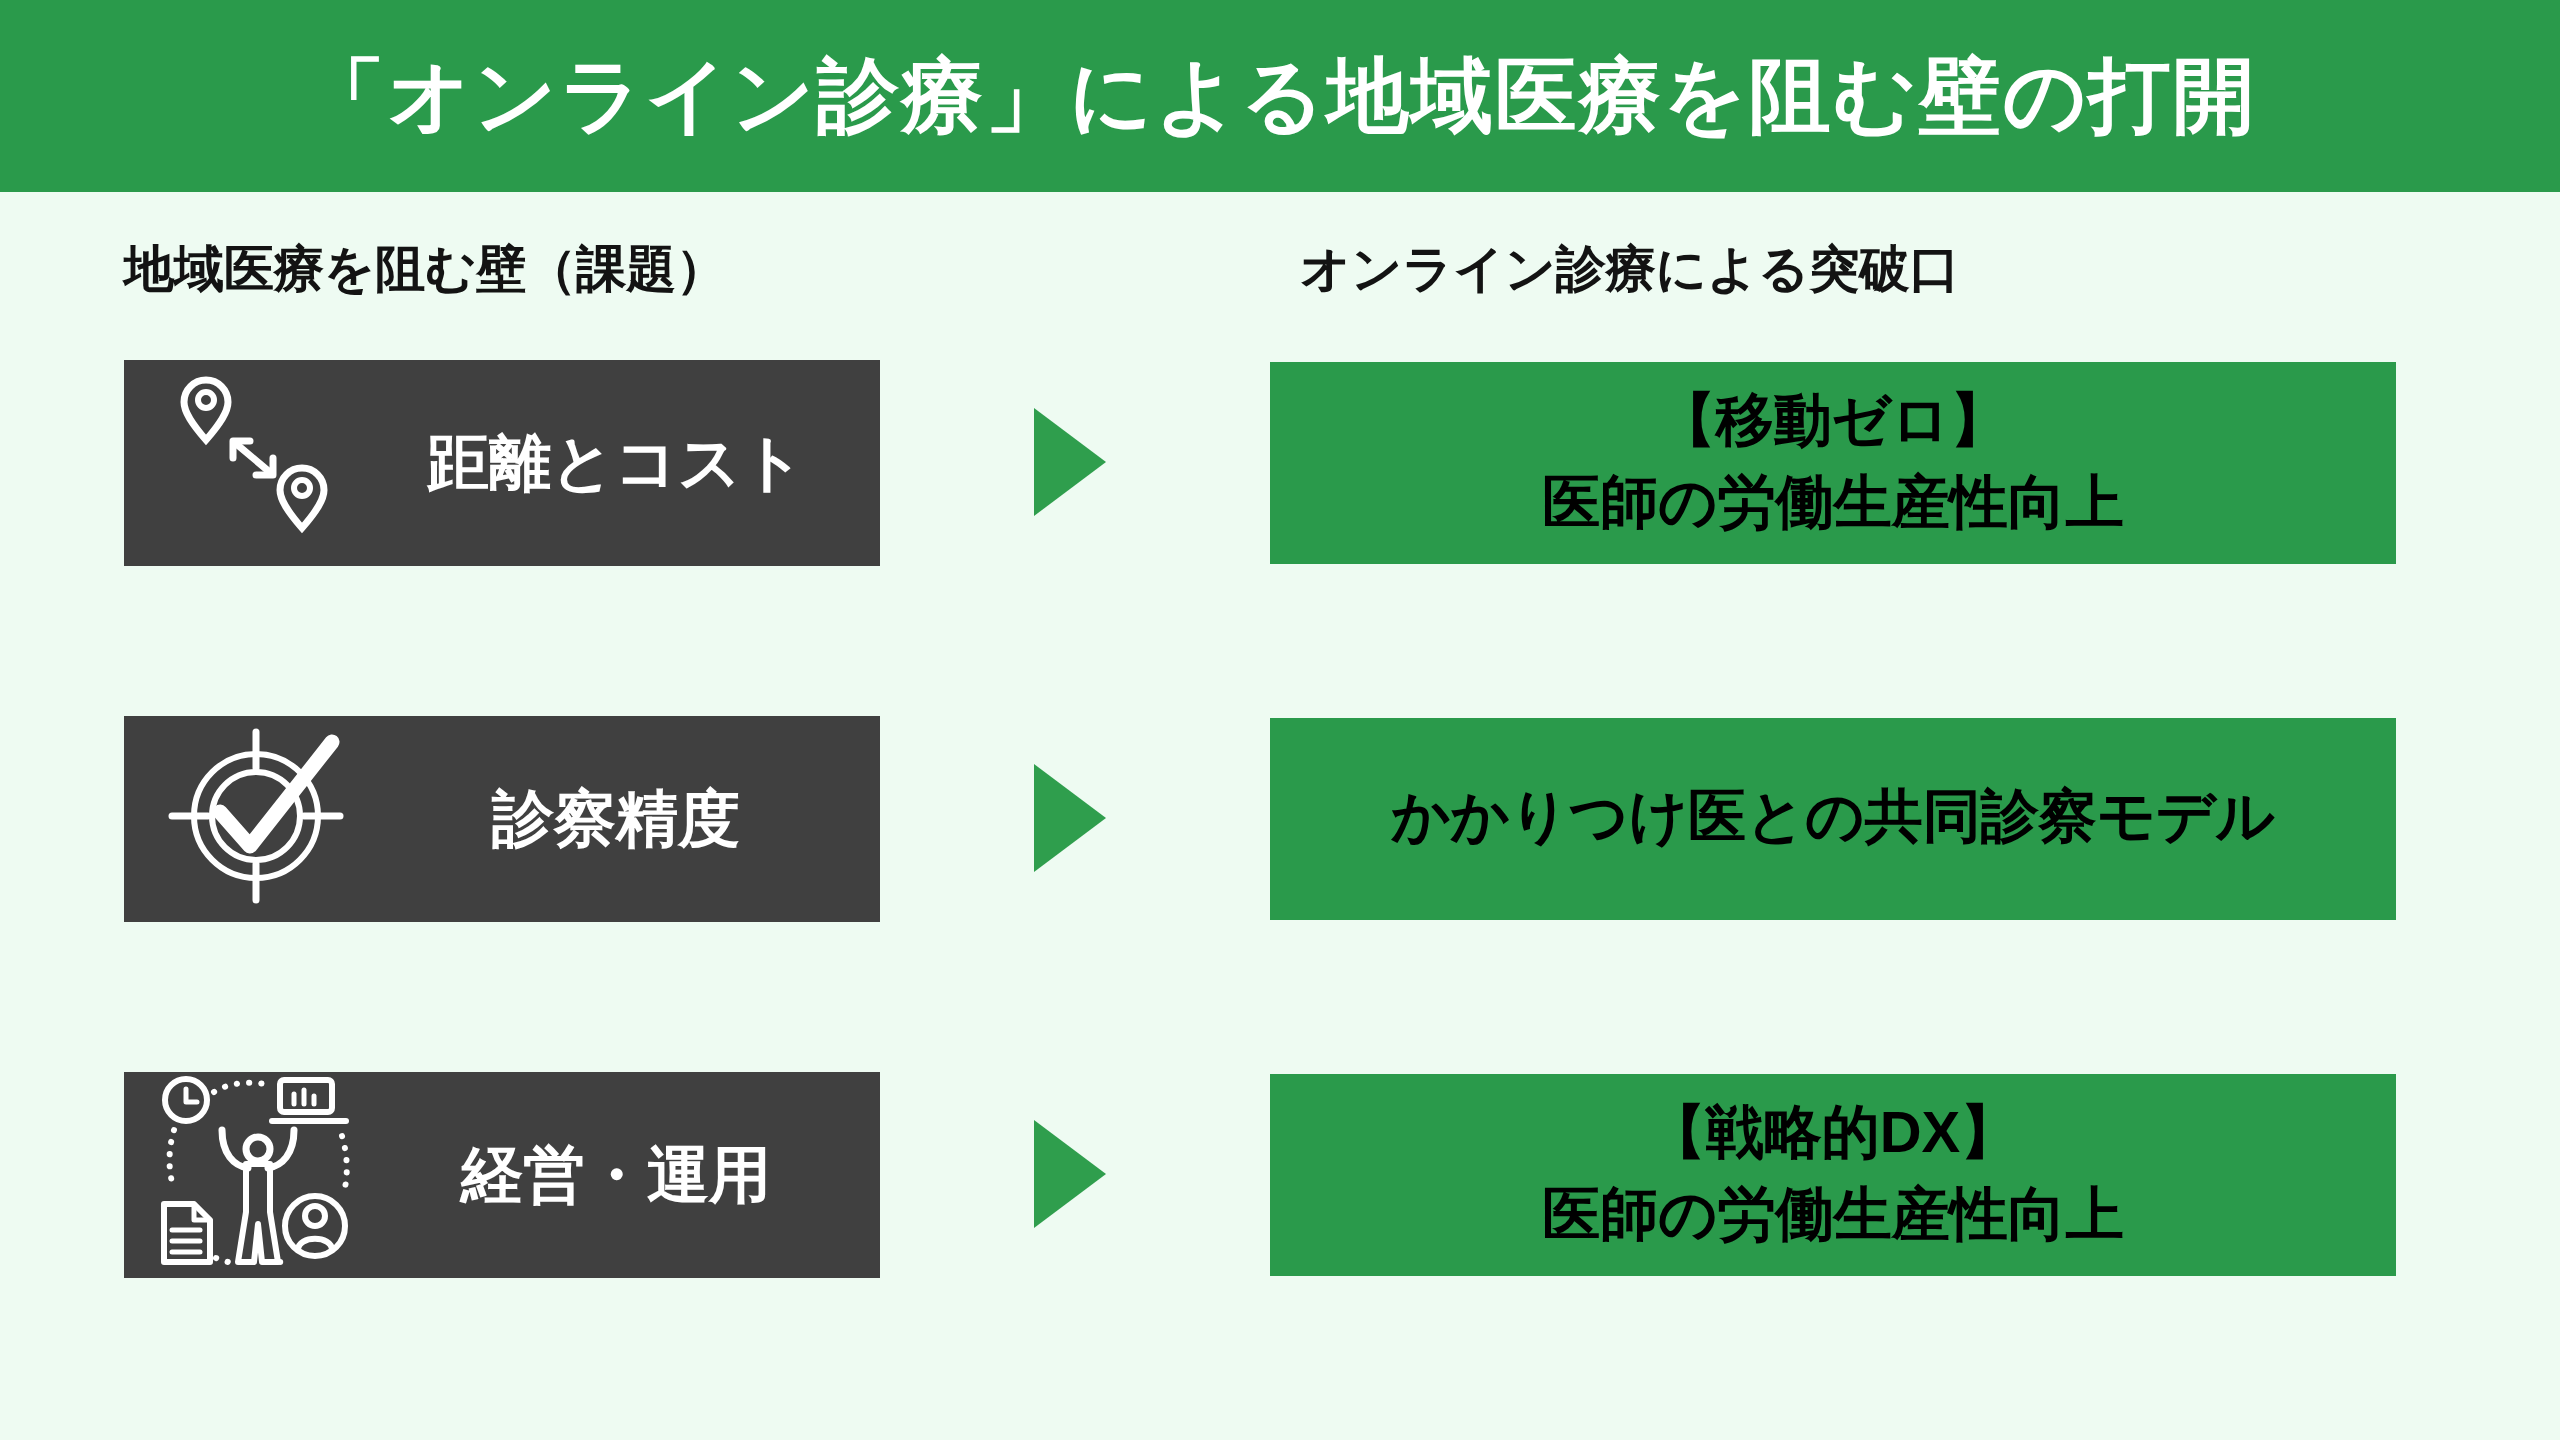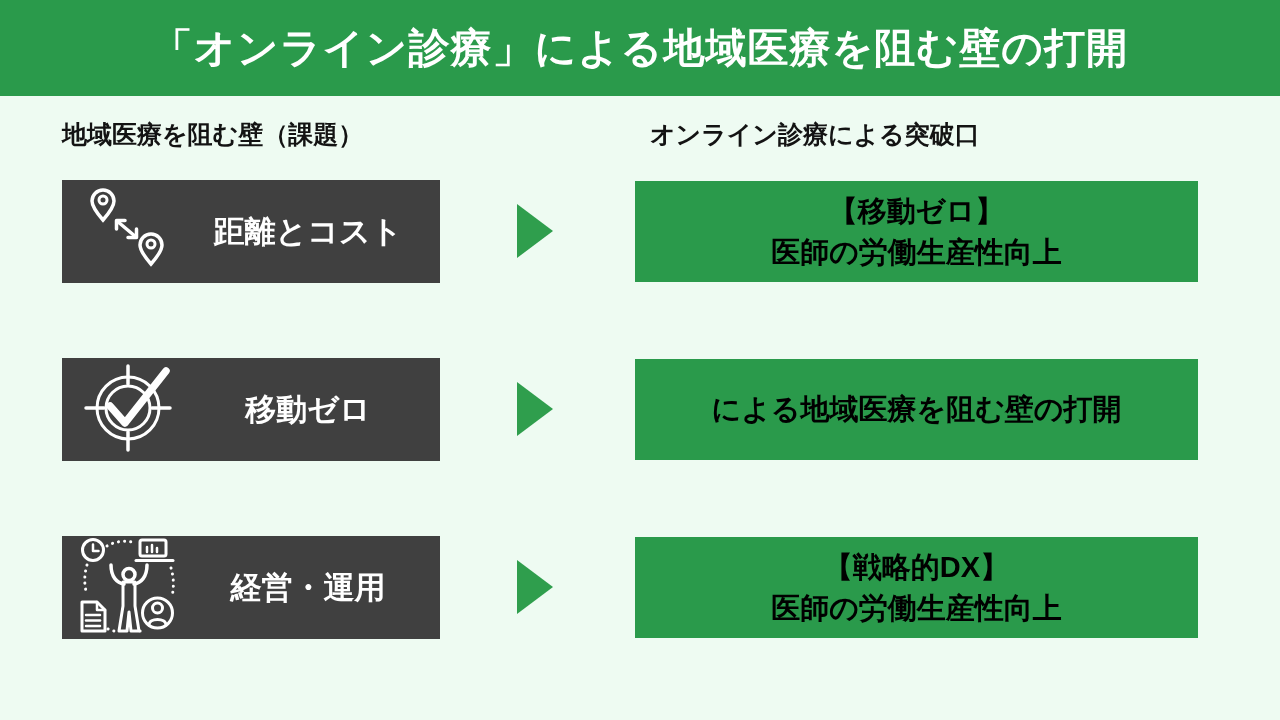--- a/index.html
+++ b/index.html
@@ -103,25 +103,25 @@
         <circle cx="48" cy="48" r="22" stroke-width="3"></circle>
         <g stroke-width="3.5" stroke-linecap="round">
           <line x1="48" y1="6" x2="48" y2="24"></line>
           <line x1="48" y1="72" x2="48" y2="90"></line>
           <line x1="6" y1="48" x2="24" y2="48"></line>
           <line x1="72" y1="48" x2="90" y2="48"></line>
         </g>
         <polyline points="30,46 45,63 86,11" stroke-width="7.5" stroke-linecap="round" stroke-linejoin="round"></polyline>
       </svg>
     </div>
-    <div class="challenge-label">移動ゼロ</div>
+    <div class="challenge-label">診察精度</div>
   </div>
   <div class="flow-arrow"></div>
   <div class="solution-box">
-    <div class="solution-detail">による地域医療を阻む壁の打開</div>
+    <div class="solution-detail">かかりつけ医との共同診察モデル</div>
   </div>
 </div>
 
 <div class="flow-row r2">
   <div class="challenge-box">
     <div class="icon-wrap">
       <svg width="96" height="100" viewBox="0 0 96 100" fill="none" stroke="#ffffff" stroke-linecap="round" stroke-linejoin="round">
 
         <circle cx="13" cy="12" r="10.5" stroke-width="3"></circle>
         <polyline points="13,6.5 13,13 18.5,13" stroke-width="2.5"></polyline>

